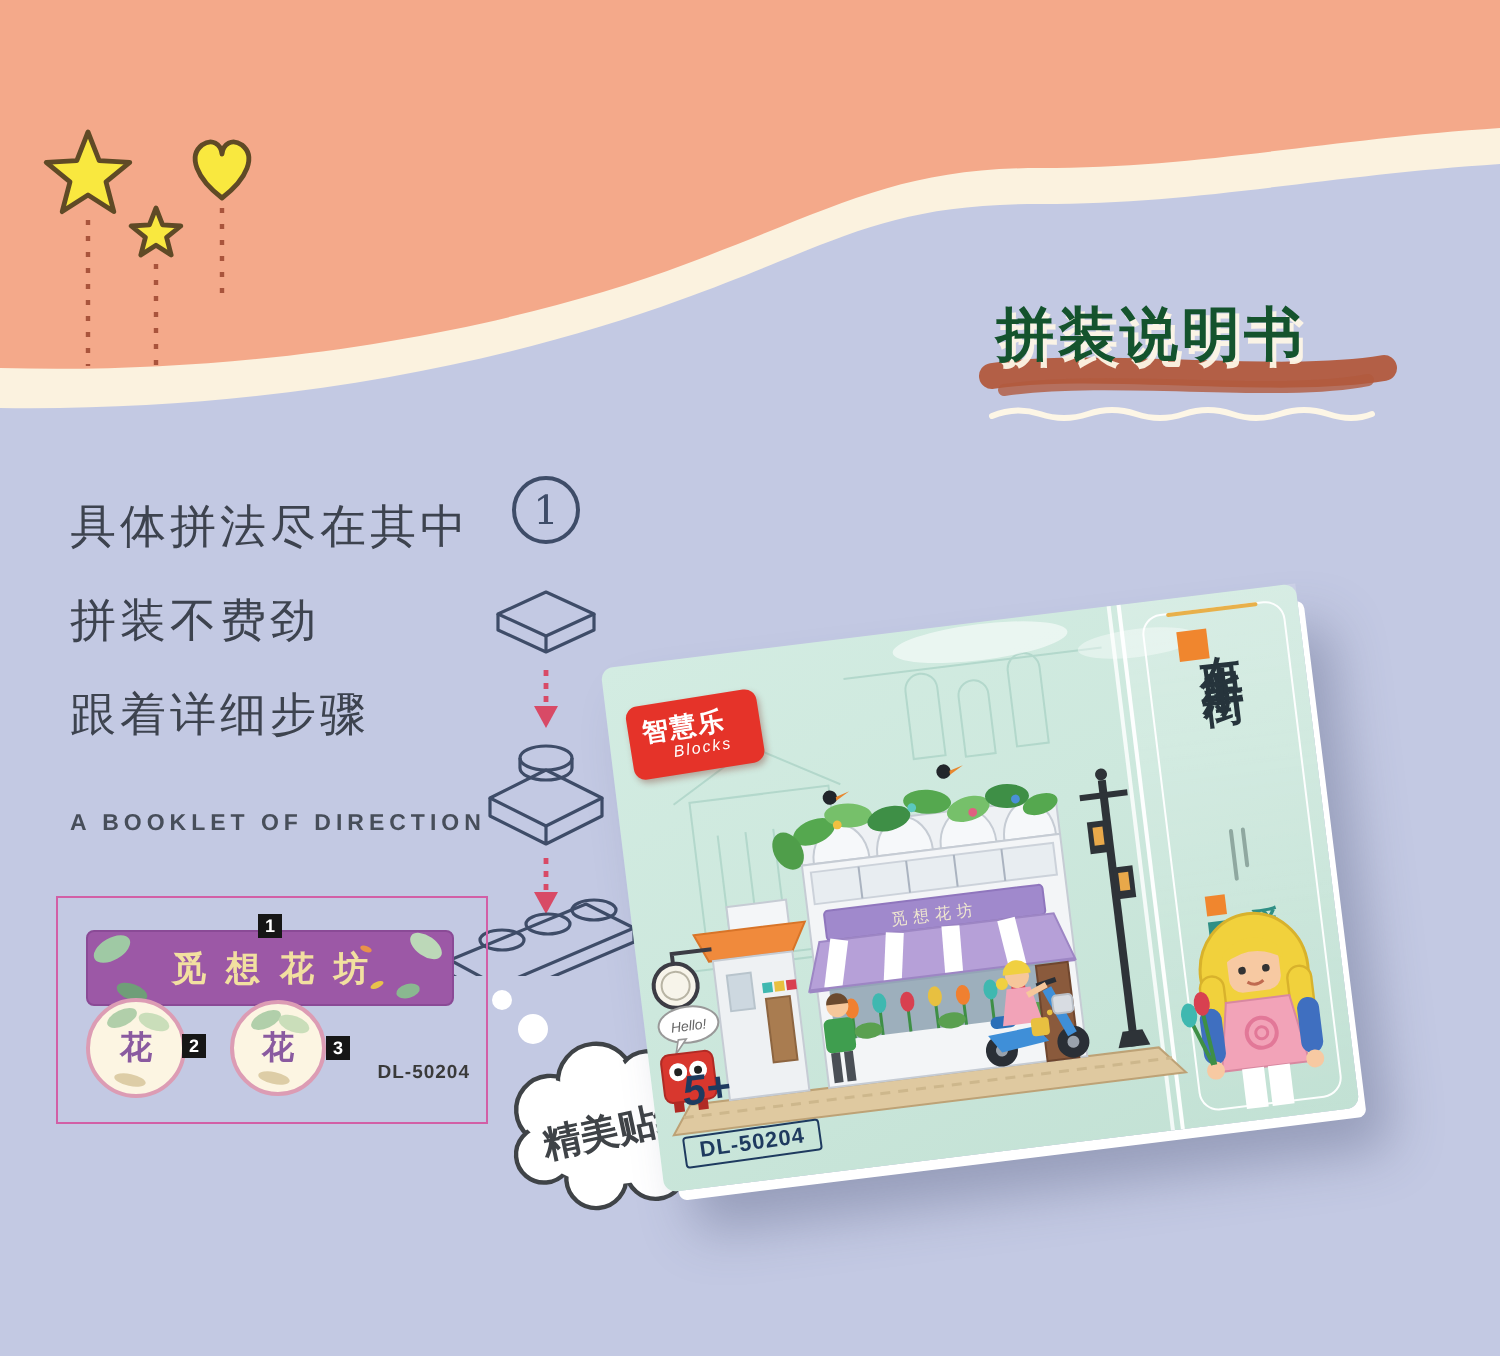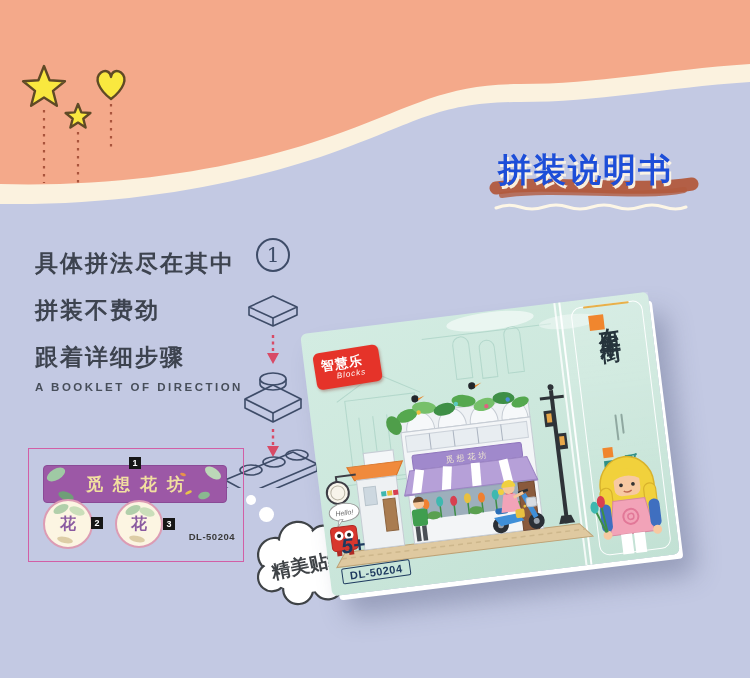--- a/index.html
+++ b/index.html
@@ -8,29 +8,29 @@
     background:#c3c9e3;
     font-family:"Liberation Sans", sans-serif;
   }
   .abs{position:absolute;}
   
   #hero-wave{left:0;top:0;}
   
   #title-block{left:488px;top:148px;width:220px;height:70px;}
   #title-text{
     position:absolute;left:10px;top:0;width:210px;
-    font-size:33px;font-weight:bold;color:#1d4ed8;letter-spacing:2px;
+    font-size:29px;font-weight:bold;color:#14532d;letter-spacing:2px;
     text-shadow:2px 3px 0 rgba(253,246,230,.95);
     white-space:nowrap;z-index:2;
   }
   #title-decor{position:absolute;left:0;top:28px;z-index:1;}
   
   #intro{left:35px;top:240px;color:#3d434f;}
-  .intro-line{font-size:23px;font-weight:bold;line-height:47px;letter-spacing:2px;}
-  #intro-caption{margin-top:0;font-size:11.5px;font-weight:bold;letter-spacing:2.5px;color:#474e5a;}
+  .intro-line{font-size:23px;font-weight:normal;line-height:47px;letter-spacing:2px;}
+  #intro-caption{margin-top:25px;font-size:11.5px;font-weight:bold;letter-spacing:2.5px;color:#474e5a;}
   
   #steps{left:213px;top:236px;}
   
   #sticker-sheet{left:28px;top:448px;width:214px;height:112px;border:1px solid #d25fa6;}
   #sticker-banner{
     position:absolute;left:14px;top:16px;width:182px;height:36px;
     background:#9c58a6;border:1px solid #8a4a96;border-radius:4px;
     display:flex;align-items:center;justify-content:center;overflow:hidden;
   }
   #sticker-banner-text{

